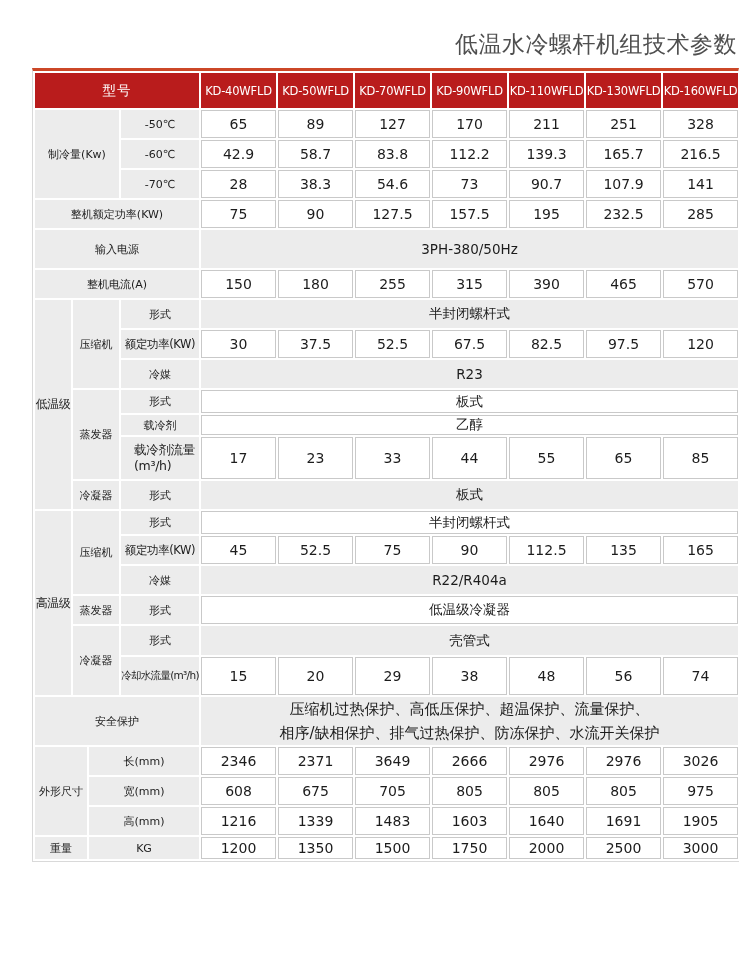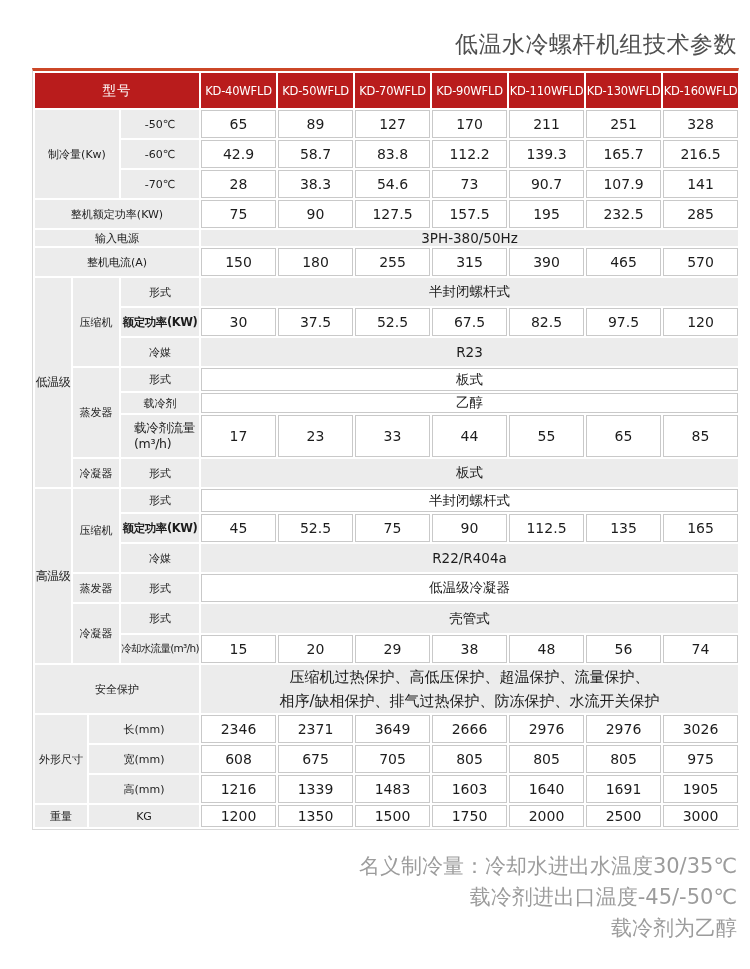--- a/index.html
+++ b/index.html
@@ -12,21 +12,21 @@
   table{border-collapse:collapse;table-layout:fixed;width:705px;}
   td,th{border:2px solid #fff;padding:0;text-align:center;vertical-align:middle;
         color:#1c1c1c;font-weight:normal;overflow:hidden;}
   th.hd{background:#b91c1c;color:#fff;font-size:11.5px;letter-spacing:-.2px;white-space:nowrap;}
   th.hd.model{font-size:13.5px;letter-spacing:1px;}
   .lb{background:#ececec;font-size:11px;}
   .gs{background:#ececec;font-size:13.5px;}
   .n{background:#fff;box-shadow:inset 0 0 0 1px #c9c9c9;font-size:14px;}
   .ws{background:#fff;box-shadow:inset 0 0 0 1px #c9c9c9;font-size:13.5px;}
   .c1{font-size:12px;letter-spacing:-.5px;}
-  .small{font-size:11.5px;letter-spacing:-.4px;white-space:nowrap;font-weight:bold;}
+  .small{font-size:11.5px;letter-spacing:-.4px;white-space:nowrap;}
   .xsmall{font-size:10.5px;letter-spacing:-.7px;white-space:nowrap;}
   .left{text-align:left;padding-left:13px;font-size:12.5px;line-height:1.3;letter-spacing:-.3px;}
   .safety{font-size:15px;line-height:1.6;}
   .safety span{display:block;}
   .notes{position:absolute;top:851px;right:13px;text-align:right;
          color:#9c9c9c;font-size:21px;line-height:31px;}
 </style>
 </head>
 <body>
 
@@ -98,21 +98,21 @@
       <td class="lb" colspan="4">整机额定功率(KW)</td>
       <td class="n">75</td>
       <td class="n">90</td>
       <td class="n">127.5</td>
       <td class="n">157.5</td>
       <td class="n">195</td>
       <td class="n">232.5</td>
       <td class="n">285</td>
     </tr>
 
-    <tr style="height:18px">
+    <tr style="height:40px">
       <td class="lb" colspan="4">输入电源</td>
       <td class="gs" colspan="7">3PH-380/50Hz</td>
     </tr>
 
     <tr style="height:30px">
       <td class="lb" colspan="4">整机电流(A)</td>
       <td class="n">150</td>
       <td class="n">180</td>
       <td class="n">255</td>
       <td class="n">315</td>
@@ -189,21 +189,21 @@
     <tr style="height:30px">
       <td class="lb" colspan="2">蒸发器</td>
       <td class="lb">形式</td>
       <td class="ws" colspan="7">低温级冷凝器</td>
     </tr>
     <tr style="height:31px">
       <td class="lb" colspan="2" rowspan="2">冷凝器</td>
       <td class="lb">形式</td>
       <td class="gs" colspan="7">壳管式</td>
     </tr>
-    <tr style="height:30px">
+    <tr style="height:40px">
       <td class="lb xsmall">冷却水流量(m³/h)</td>
       <td class="n">15</td>
       <td class="n">20</td>
       <td class="n">29</td>
       <td class="n">38</td>
       <td class="n">48</td>
       <td class="n">56</td>
       <td class="n">74</td>
     </tr>
 
@@ -255,19 +255,14 @@
       <td class="n">1500</td>
       <td class="n">1750</td>
       <td class="n">2000</td>
       <td class="n">2500</td>
       <td class="n">3000</td>
     </tr>
   </tbody>
       </table>
   </div>
 
-  <div class="notes">
-    <div>名义制冷量：冷却水进出水温度30/35℃</div>
-    <div>载冷剂进出口温度-45/-50℃</div>
-    <div>载冷剂为乙醇</div>
-  </div>
 
 </div>
 
 </body></html>

